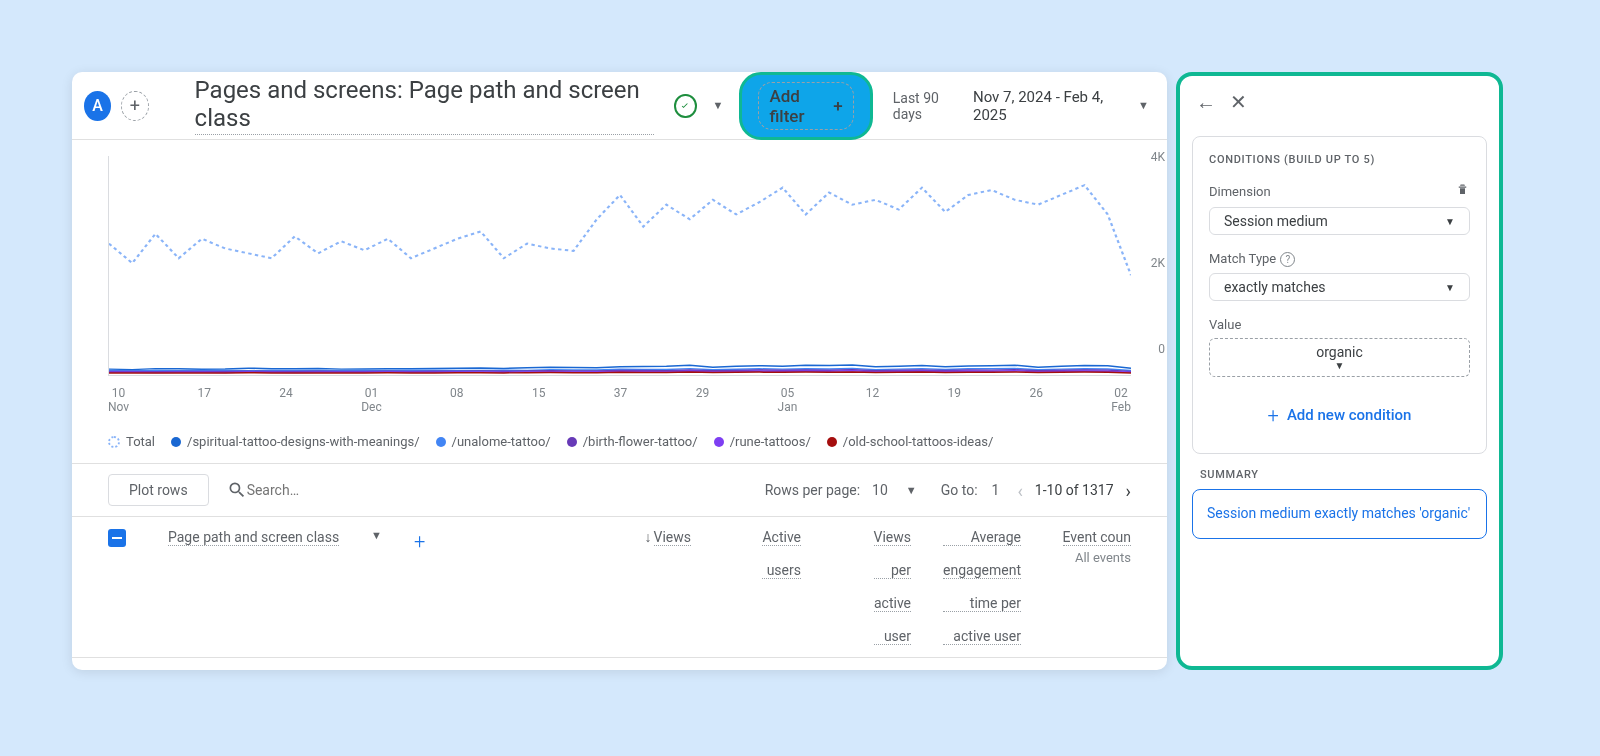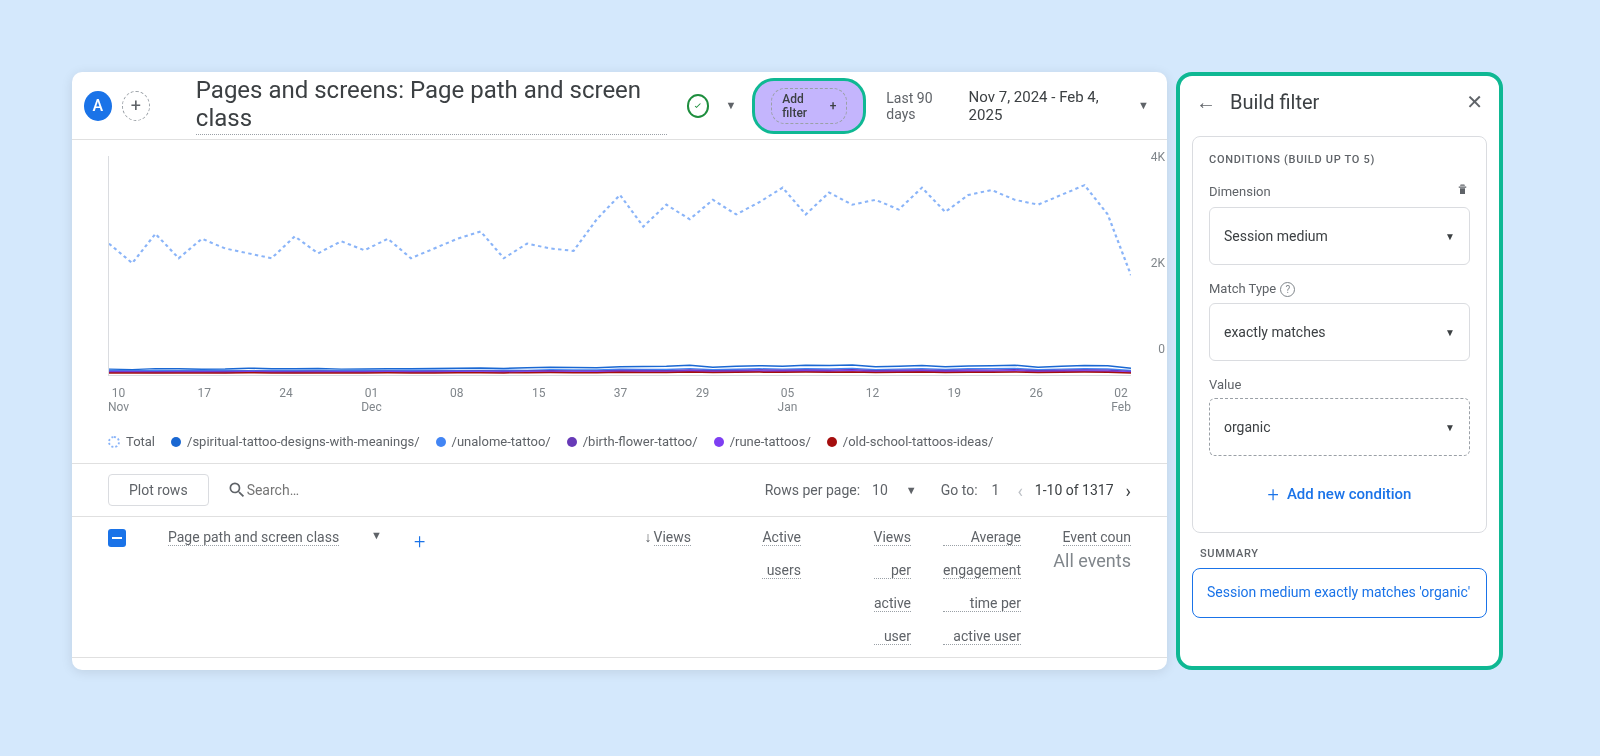--- a/index.html
+++ b/index.html
@@ -12,22 +12,22 @@
 }
 
 .header-bar { height: 68px; border-bottom: 1px solid #e0e0e0; display: flex; align-items: center; padding: 0 12px; gap: 10px; }
 .avatar-a { width: 30px; height: 30px; border-radius: 50%; background: #1a73e8; color: #fff; display: flex; align-items: center; justify-content: center; font-weight: 500; font-size: 16px; }
 .add-circle { width: 30px; height: 30px; border-radius: 50%; border: 1.5px dashed #9aa0a6; display: flex; align-items: center; justify-content: center; color: #5f6368; font-size: 18px; margin-right: 36px; }
 .title-text { font-size: 24px; color: #3c4043; border-bottom: 1.5px dotted #9aa0a6; padding-bottom: 2px; margin-right: 10px; }
 .check-badge { width: 24px; height: 24px; border-radius: 50%; border: 2px solid #1e8e3e; display: flex; align-items: center; justify-content: center; color: #1e8e3e; }
 .dropdown-arrow { color: #5f6368; font-size: 11px; margin: 0 6px; }
 .add-filter-btn {
   border: 3px solid #0fb893; border-radius: 22px; padding: 7px 16px;
-  display: flex; align-items: center; gap: 6px; color: #3c4043; font-size: 12px;
-  background: #c4b5fd; cursor: pointer; font-weight: 500;
+  display: flex; align-items: center; gap: 6px; color: #3c4043; font-size: 17px;
+  background: #0ea5e9; cursor: pointer; font-weight: 500;
 }
 .add-filter-btn .inner { border: 1.5px dashed #9aa0a6; border-radius: 14px; padding: 3px 10px; display: flex; align-items: center; gap: 4px; }
 .spacer { flex: 1; }
 .date-range { color: #5f6368; font-size: 14px; display: flex; align-items: center; gap: 10px; }
 .date-range .dates { color: #3c4043; font-size: 15px; }
 
 .chart-area { padding: 16px 36px 0 36px; }
 .chart-svg { width: 100%; height: 220px; border-left: 1px solid #dadce0; border-bottom: 1px solid #dadce0; }
 .x-axis { display: flex; justify-content: space-between; font-size: 12px; color: #80868b; padding: 6px 0; }
 .x-tick { text-align: center; }
@@ -66,22 +66,22 @@
   background: #fff; border: 4px solid #0fb893; border-radius: 16px; overflow: hidden;
 }
 .panel-head { display: flex; align-items: center; padding: 14px 16px; gap: 14px; }
 .panel-head .back { color: #5f6368; font-size: 20px; cursor: pointer; }
 .panel-head .title { flex: 1; font-size: 20px; color: #3c4043; }
 .panel-head .close { color: #5f6368; font-size: 20px; cursor: pointer; }
 
 .conditions-card { margin: 8px 12px; border: 1px solid #dadce0; border-radius: 8px; padding: 16px; }
 .cond-title { font-size: 11px; letter-spacing: 0.7px; color: #5f6368; margin-bottom: 16px; font-weight: 500; text-transform: uppercase; }
 .field-label { font-size: 13px; color: #5f6368; margin-bottom: 6px; display: flex; align-items: center; justify-content: space-between; }
-.select-box { border: 1px solid #dadce0; border-radius: 6px; padding: 20px 14px; display: flex; align-items: center; justify-content: space-between; font-size: 14px; color: #3c4043; margin-bottom: 16px; cursor: pointer; }
-.select-box.dashed { border: 1.5px dashed #9aa0a6; }
+.select-box { border: 1px solid #dadce0; border-radius: 6px; padding: 5px 14px; display: flex; align-items: center; justify-content: space-between; font-size: 14px; color: #3c4043; margin-bottom: 16px; cursor: pointer; }
+.select-box.dashed { border: 1.5px dashed #9aa0a6; flex-direction: column; }
 .add-condition { display: flex; align-items: center; justify-content: center; gap: 8px; color: #1a73e8; font-size: 15px; padding: 10px; cursor: pointer; font-weight: 500; }
 
 .summary-title { font-size: 11px; letter-spacing: 0.7px; color: #5f6368; margin: 14px 20px 8px; font-weight: 500; }
 .summary-box { margin: 0 12px; border: 1.5px solid #1a73e8; border-radius: 8px; padding: 14px; font-size: 14px; color: #1a73e8; line-height: 1.4; }
 
 .help-circle { width: 15px; height: 15px; border: 1.5px solid #80868b; border-radius: 50%; display: inline-flex; align-items: center; justify-content: center; font-size: 10px; color: #80868b; margin-left: 4px; }
 .trash-icon { color: #5f6368; font-size: 15px; cursor: pointer; }
 .plus-icon-blue { color: #1a73e8; font-size: 20px; font-weight: 300; }
 .arrow-down { font-size: 10px; }
 </style>
@@ -265,37 +265,36 @@
           <div style="display:flex;justify-content:flex-end;">
             <div class="lines" style="text-align:right;"><span class="underlined">Average</span><br><span class="underlined">engagement</span><br><span class="underlined">time per</span><br><span class="underlined">active user</span></div>
           </div>
         </div>
         <div class="th-metric">
           <div style="display:flex;justify-content:flex-end;">
             <div class="lines" style="text-align:right;">
               <span class="underlined">Event coun</span>
             </div>
           </div>
-          <div style="font-size:18px;color:#80868b;margin-top:4px;">All events</div>
+          <div style="font-size:13px;color:#80868b;margin-top:4px;">All events</div>
         </div>
       </div>
   </div>
 
   <div class="table-row">
     
     
     
   </div>
 
 </div>
 
 <div class="side-panel">
   <div class="panel-head">
     <span class="back">←</span>
-    <span class="title">Build filter</span>
     <span class="close">✕</span>
   </div>
   <div class="conditions-card">
     <div class="cond-title">CONDITIONS (BUILD UP TO 5)</div>
 
     <div class="field-label">
       <span>Dimension</span>
       <span class="trash-icon">
         <svg width="15" height="15" viewBox="0 0 24 24">
             <path fill="#5f6368" d="M6 7h12v2H6zm2 3h8v9H8zm1-6h6l1 2H8z"></path>

